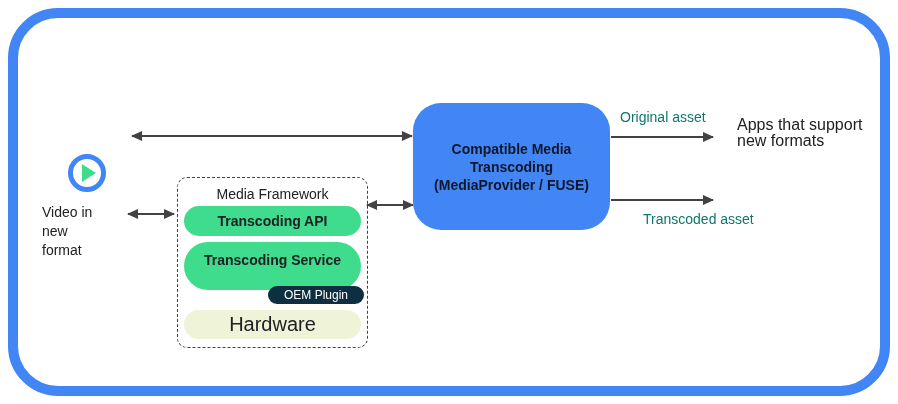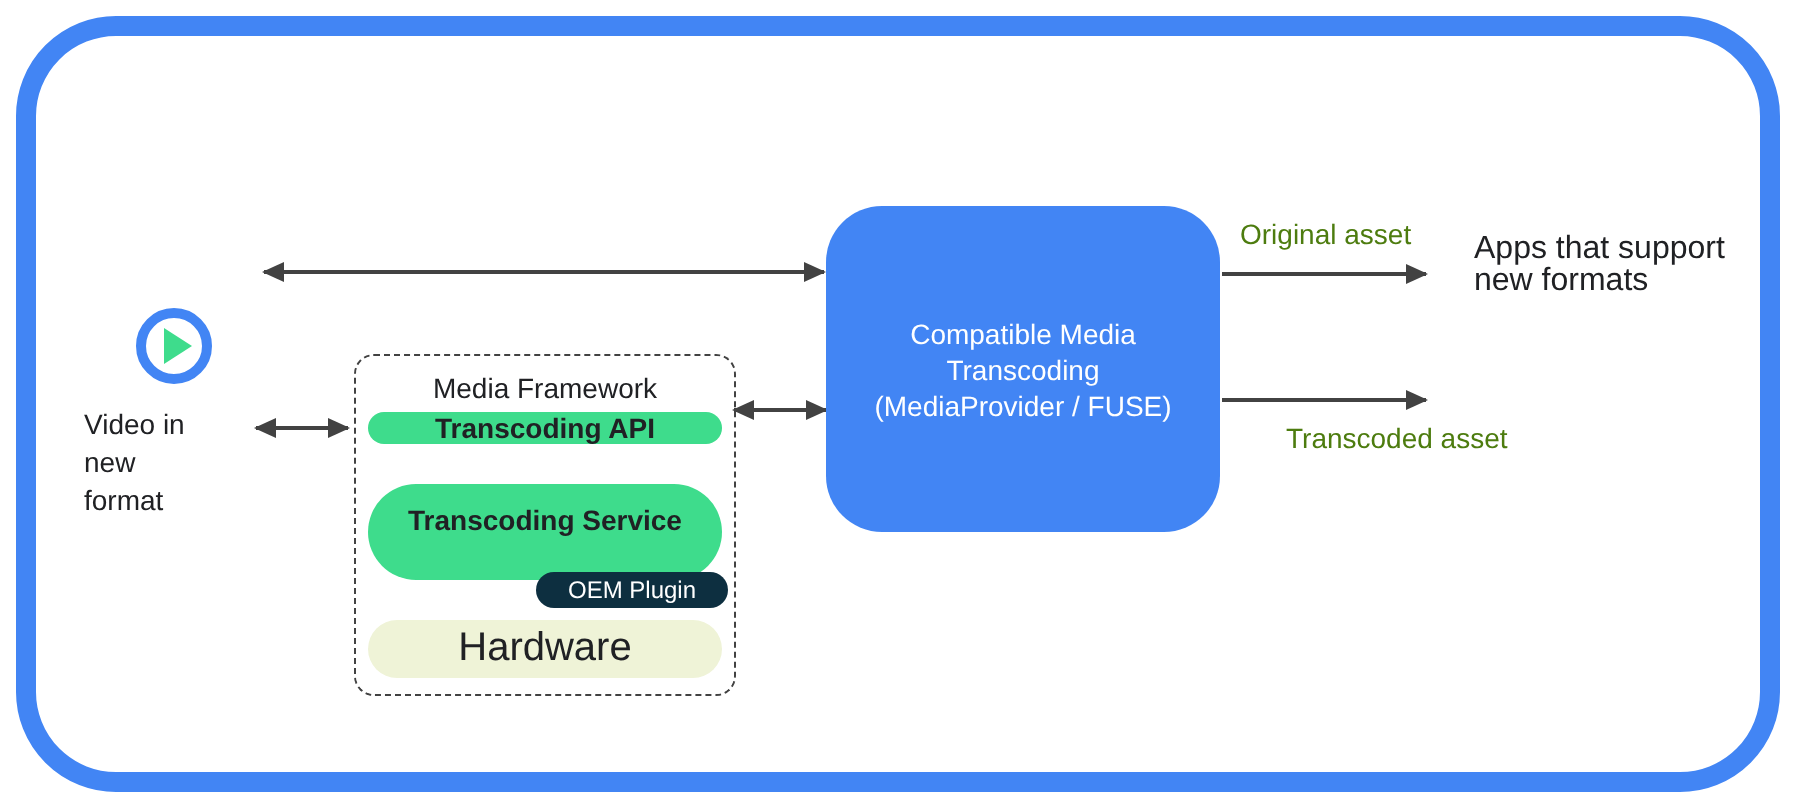--- a/index.html
+++ b/index.html
@@ -34,36 +34,36 @@
   .arrow-original{left:611px;top:136px;width:102px;}
   .arrow-transcoded{left:611px;top:199px;width:102px;}
 
   
   .framework-box{position:absolute;left:177px;top:177px;width:191px;height:171px;
     border:1px dashed #424242;border-radius:10px;box-sizing:border-box;}
   .framework-title{position:absolute;left:0;top:8px;width:100%;
     text-align:center;font-size:14px;}
   .pill{position:absolute;box-sizing:border-box;display:flex;
     align-items:center;justify-content:center;text-align:center;}
-  .pill-api{left:6px;top:28px;width:177px;height:16px;border-radius:15px;
+  .pill-api{left:6px;top:28px;width:177px;height:30px;border-radius:15px;
     background:#3EDC8C;font-size:14px;font-weight:bold;text-align:center;}
   .pill-service{left:6px;top:64px;width:177px;height:48px;border-radius:30px;
     background:#3EDC8C;font-size:14px;font-weight:bold;padding-bottom:12px;}
   .pill-oem{left:90px;top:108px;width:96px;height:18px;border-radius:9px;
     background:#0D2F40;color:#ffffff;font-size:12px;font-weight:normal;z-index:2;}
   .pill-hardware{left:6px;top:132px;width:177px;height:29px;border-radius:15px;
     background:#EFF3D7;font-size:20px;}
 
   
-  .transcoder-box{position:absolute;left:413px;top:103px;width:197px;height:163px;
-    background:#4285F4;border-radius:28px;color:#ffffff;font-weight:normal;
+  .transcoder-box{position:absolute;left:413px;top:103px;width:197px;height:127px;
+    background:#4285F4;border-radius:28px;color:#0f172a;font-weight:bold;
     font-size:14px;line-height:18px;text-align:center;
     display:flex;align-items:center;justify-content:center;}
 
-  .flow-label{position:absolute;font-size:14px;color:#4d7c0f;}
+  .flow-label{position:absolute;font-size:14px;color:#0f766e;}
   .flow-original{left:620px;top:109px;}
   .flow-transcoded{left:643px;top:211px;}
 
   .dest{position:absolute;left:737px;width:150px;font-size:16px;line-height:16px;}
   .dest-original{top:117px;}
   .dest-transcoded{top:189px;}
 </style>
 </head>
 <body>
 

